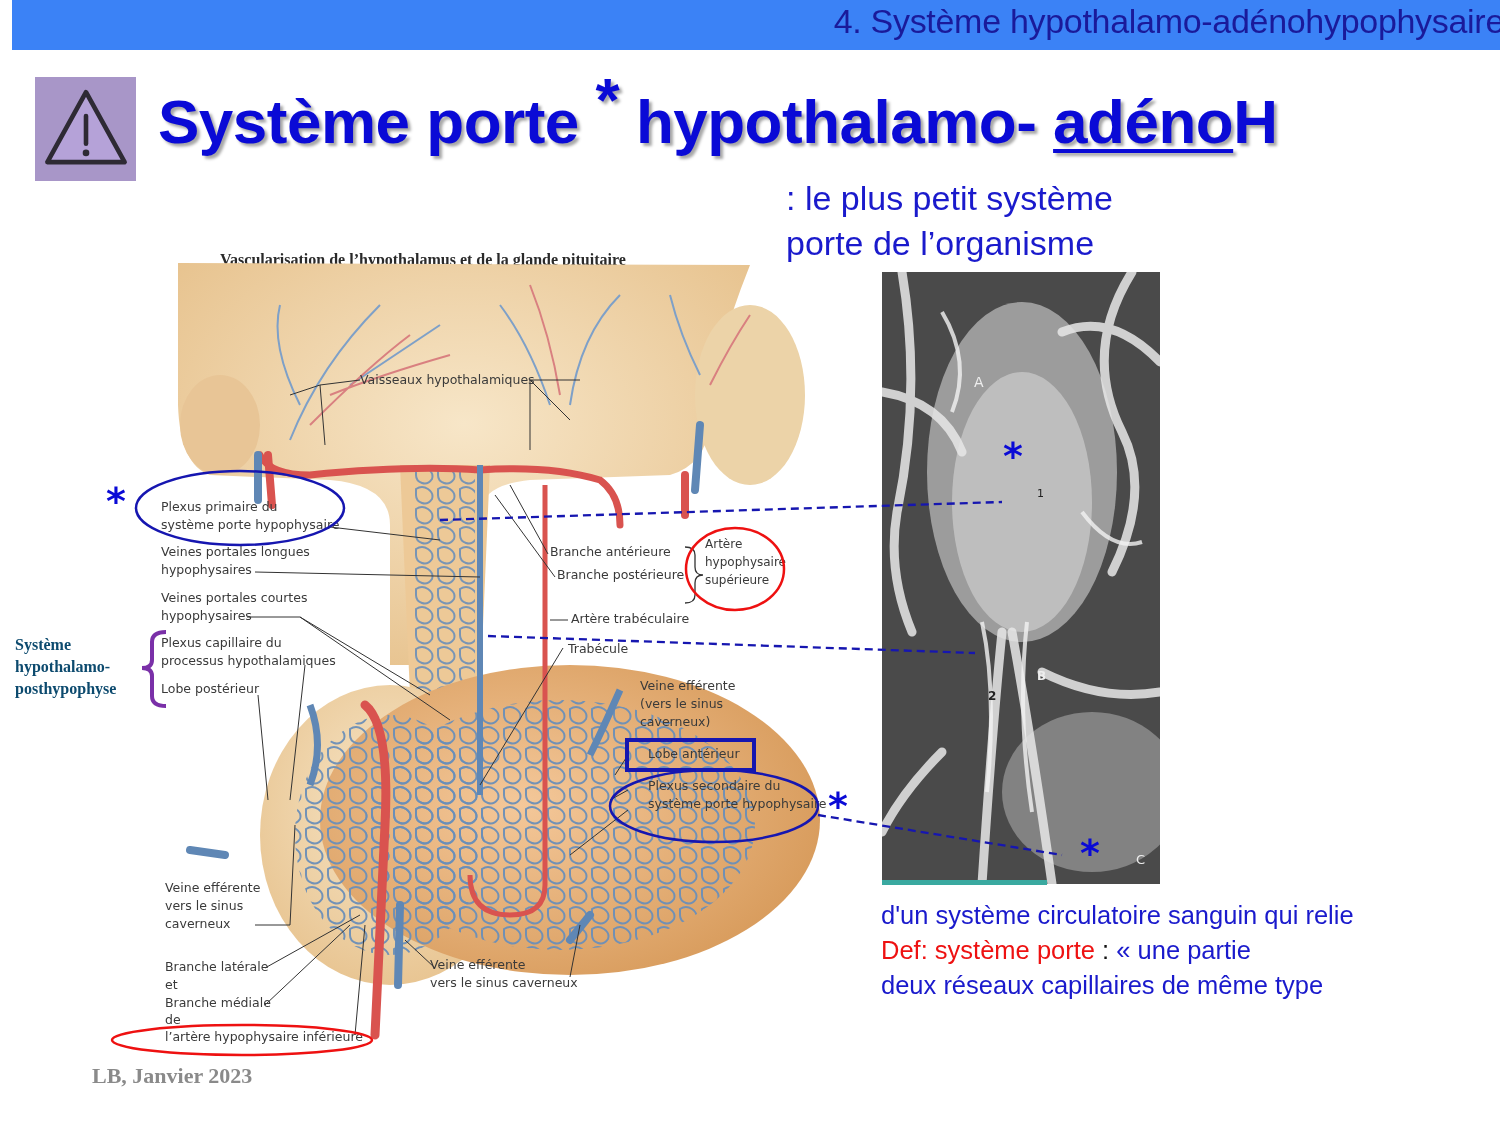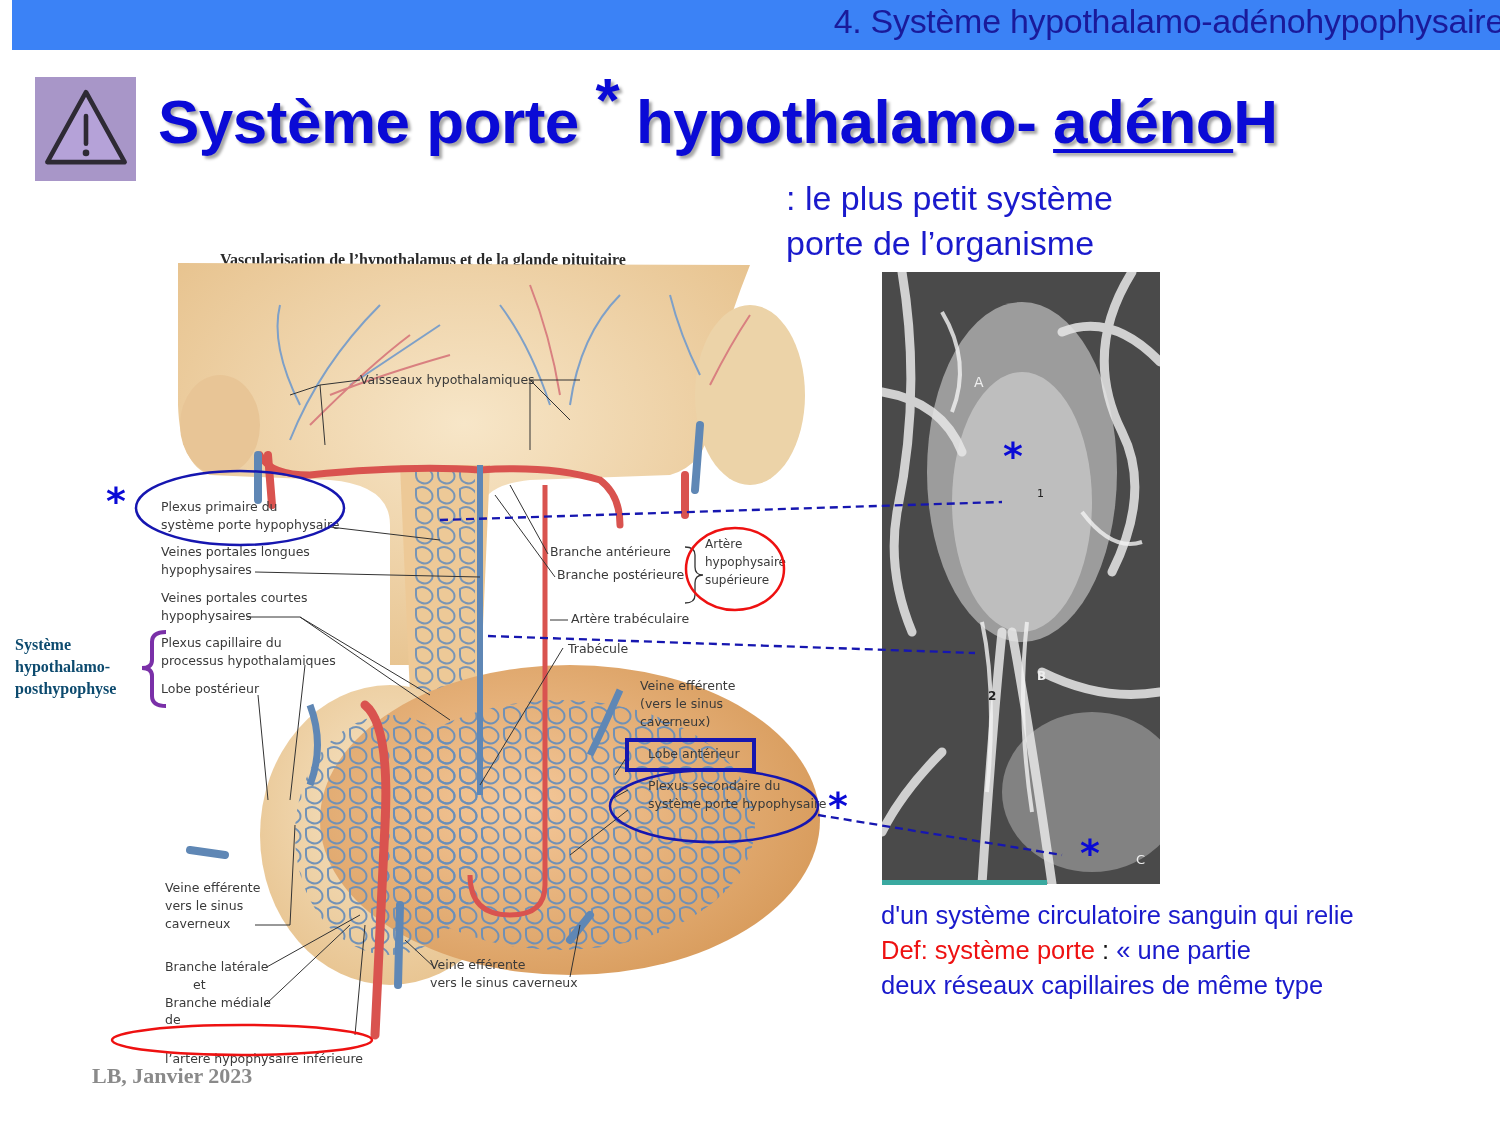--- a/index.html
+++ b/index.html
@@ -224,24 +224,24 @@
   <div class="fig-label" style="left:490px;top:470px;">(vers le sinus</div>
   <div class="fig-label" style="left:490px;top:488px;">caverneux)</div>
   <div class="fig-label" style="left:498px;top:520px;">Lobe antérieur</div>
   <div class="fig-label" style="left:498px;top:552px;">Plexus secondaire du</div>
   <div class="fig-label" style="left:498px;top:570px;">système porte hypophysaire</div>
 
   <div class="fig-label" style="left:15px;top:654px;">Veine efférente</div>
   <div class="fig-label" style="left:15px;top:672px;">vers le sinus</div>
   <div class="fig-label" style="left:15px;top:690px;">caverneux</div>
   <div class="fig-label" style="left:15px;top:733px;">Branche latérale</div>
-  <div class="fig-label" style="left:15px;top:751px;margin-left:28px;">et</div>
+  <div class="fig-label" style="left:15px;top:751px;">et</div>
   <div class="fig-label" style="left:15px;top:769px;">Branche médiale</div>
   <div class="fig-label" style="left:15px;top:786px;">de</div>
-  <div class="fig-label" style="left:15px;top:825px;">l’artère hypophysaire inférieure</div>
+  <div class="fig-label" style="left:15px;top:803px;">l’artère hypophysaire inférieure</div>
   <div class="fig-label" style="left:280px;top:731px;">Veine efférente</div>
   <div class="fig-label" style="left:280px;top:749px;">vers le sinus caverneux</div>
 </div>
 
 <div class="micro">
   <svg width="278" height="612">
     <rect width="278" height="612" fill="#4a4a4a"></rect>
     <ellipse cx="140" cy="200" rx="95" ry="170" fill="#b8b8b8" opacity="0.75"></ellipse>
     <ellipse cx="140" cy="230" rx="70" ry="130" fill="#d6d6d6" opacity="0.6"></ellipse>
     <ellipse cx="210" cy="520" rx="90" ry="80" fill="#9a9a9a" opacity="0.7"></ellipse>

